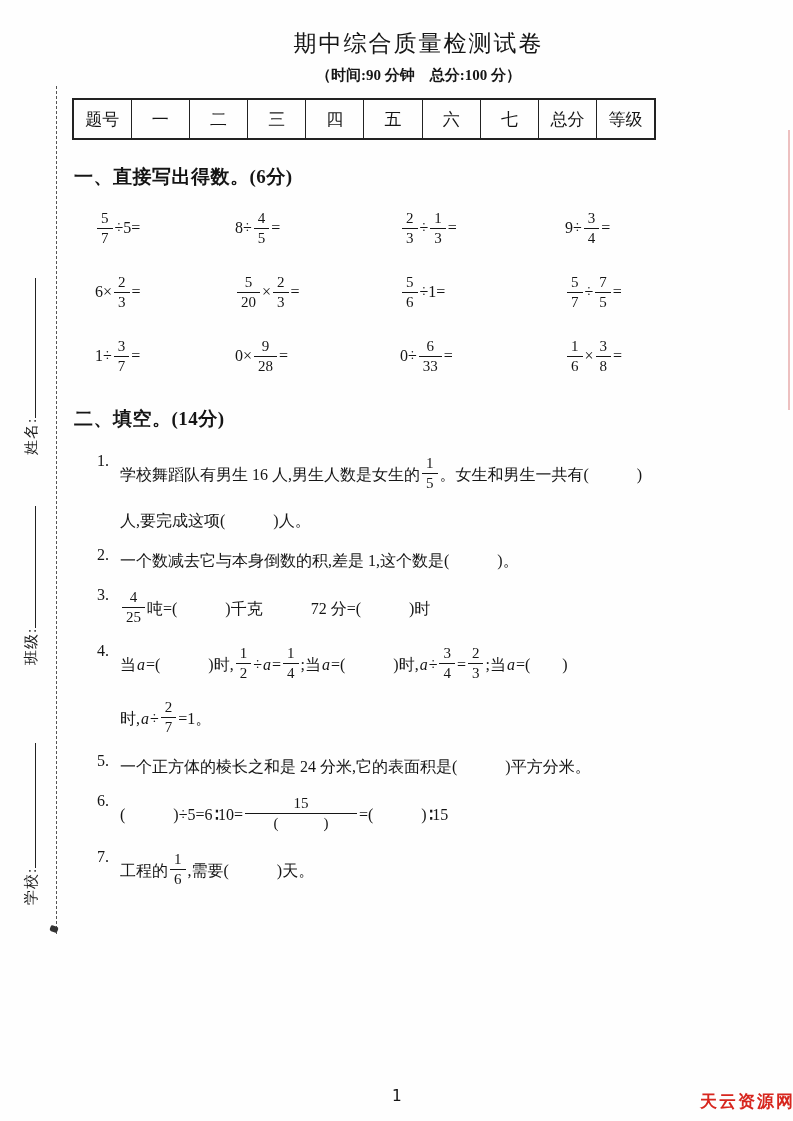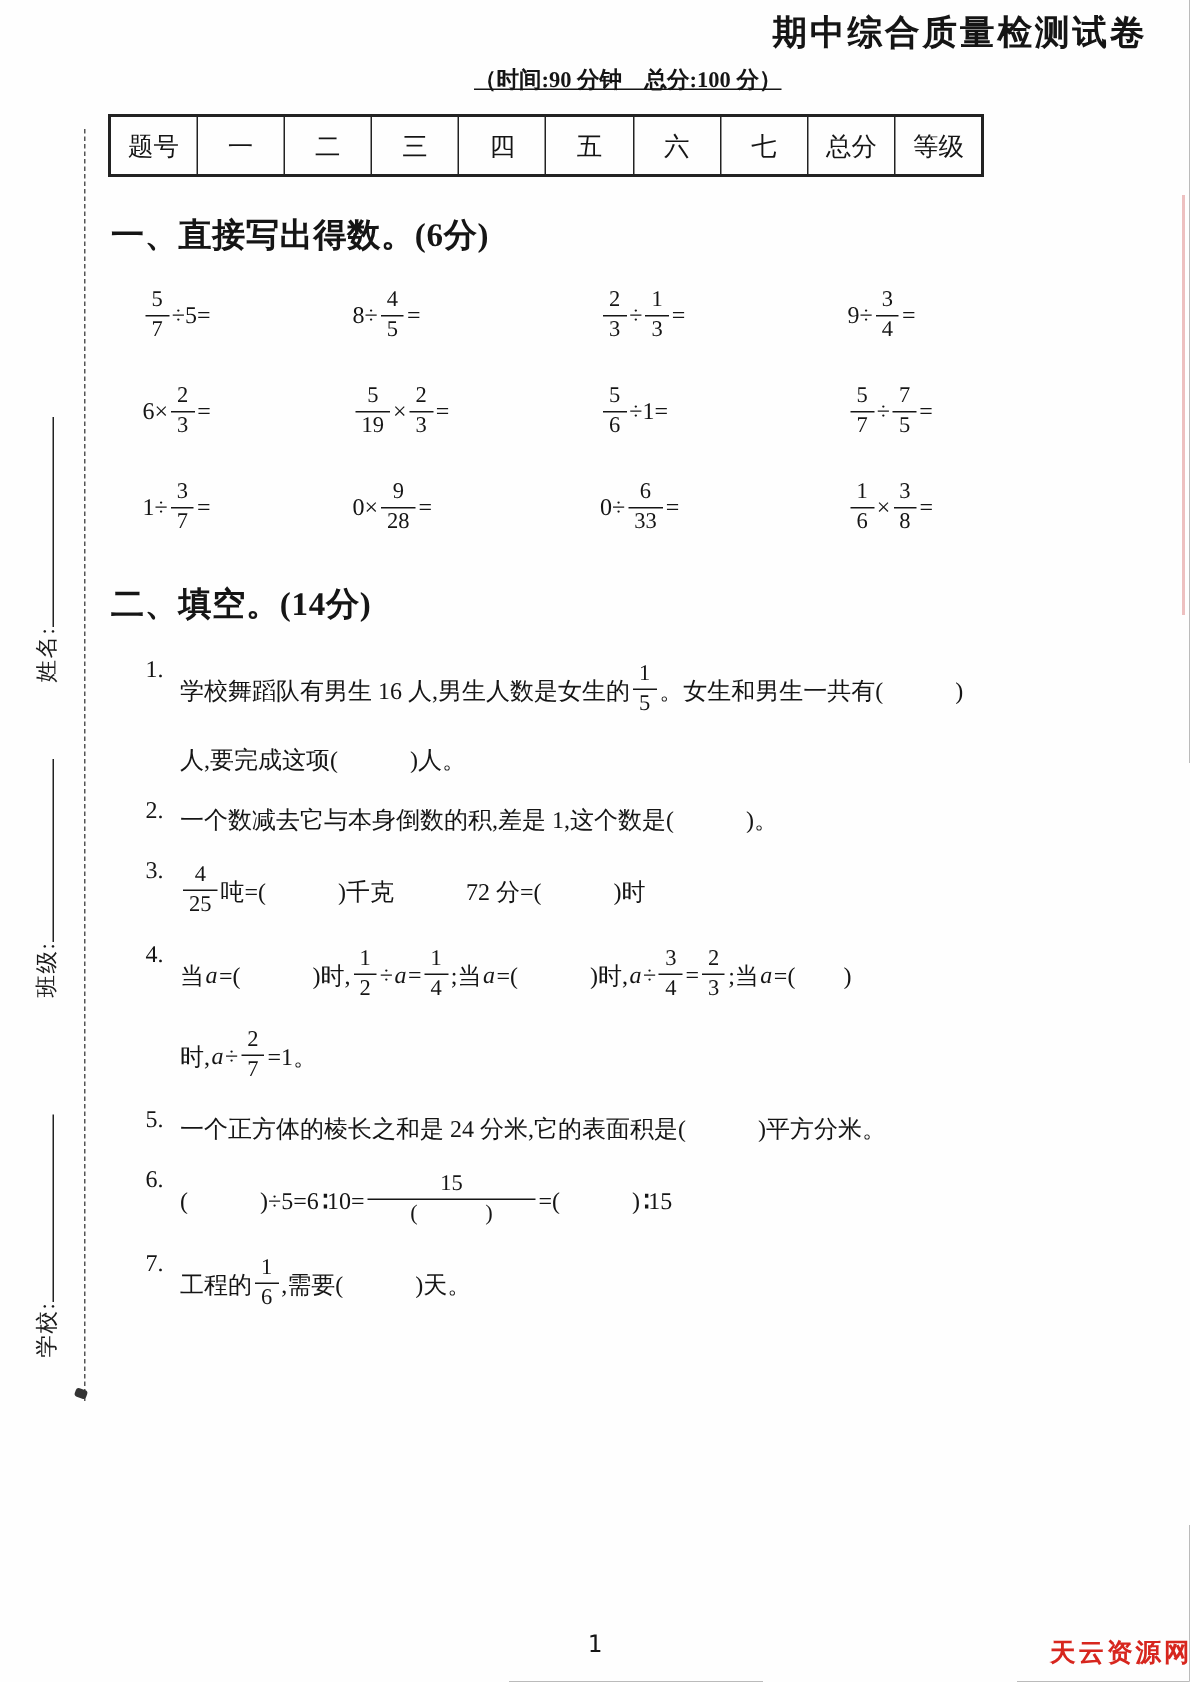--- a/index.html
+++ b/index.html
@@ -23,30 +23,30 @@
   #sb-name{top:455px;}  #sb-name  .sb-blank{width:140px;}
   #sb-class{top:665px;} #sb-class .sb-blank{width:122px;}
   #sb-school{top:905px;}#sb-school .sb-blank{width:125px;}
   
   .edge-line{position:absolute; right:3px; top:130px; height:280px; width:2px;
     background:rgba(222,140,140,.55);}
   
   .content{position:absolute; left:72px; top:0; width:693px;}
   .top-title{margin-top:26px; text-align:center; font-size:32px; font-weight:bold;
     font-family:"Liberation Sans","DejaVu Sans",sans-serif; letter-spacing:1px;}
-  .paper-title{margin-top:6px; text-align:right; font-size:23px; font-weight:bold;
+  .paper-title{margin-top:28px; text-align:center; font-size:23px; font-weight:normal;
     letter-spacing:2px;}
-  .paper-meta{margin-top:7px; text-align:center; font-size:15px; font-weight:bold;text-decoration:underline;}
+  .paper-meta{margin-top:7px; text-align:center; font-size:15px; font-weight:bold;}
   
   table.score{width:584px; margin-top:13px; border-collapse:collapse;
     border:2px solid #222; table-layout:fixed; font-size:17px;}
   table.score td{border:1.4px solid #222; height:38px; text-align:center;
     padding:0 2px;}
   
-  .sec-head{margin:24px 0 0 2px; font-size:22px; font-weight:bold;
+  .sec-head{margin:24px 0 0 2px; font-size:19px; font-weight:bold;
     letter-spacing:.5px;}
   
   .mrow{display:flex; align-items:center; padding-left:23px; margin-top:16px;
     height:48px; font-size:16px;}
   .mcell{flex:0 0 auto;}
   .mrow .mcell:nth-child(1){width:140px;}
   .mrow .mcell:nth-child(2){width:165px;}
   .mrow .mcell:nth-child(3){width:165px;}
   
   .frac{display:inline-block; text-align:center; vertical-align:middle;
@@ -113,21 +113,21 @@
     <div class="sec-head">一、直接写出得数。(6分)</div>
     <div id="oral-rows">
         <div class="mrow">
           <span class="mcell"><span class="frac"><span class="num">5</span><span class="den">7</span></span>÷5=</span>
           <span class="mcell">8÷<span class="frac"><span class="num">4</span><span class="den">5</span></span>=</span>
           <span class="mcell"><span class="frac"><span class="num">2</span><span class="den">3</span></span>÷<span class="frac"><span class="num">1</span><span class="den">3</span></span>=</span>
           <span class="mcell">9÷<span class="frac"><span class="num">3</span><span class="den">4</span></span>=</span>
         </div>
         <div class="mrow">
           <span class="mcell">6×<span class="frac"><span class="num">2</span><span class="den">3</span></span>=</span>
-          <span class="mcell"><span class="frac"><span class="num">5</span><span class="den">19</span></span>×<span class="frac"><span class="num">2</span><span class="den">3</span></span>=</span>
+          <span class="mcell"><span class="frac"><span class="num">5</span><span class="den">20</span></span>×<span class="frac"><span class="num">2</span><span class="den">3</span></span>=</span>
           <span class="mcell"><span class="frac"><span class="num">5</span><span class="den">6</span></span>÷1=</span>
           <span class="mcell"><span class="frac"><span class="num">5</span><span class="den">7</span></span>÷<span class="frac"><span class="num">7</span><span class="den">5</span></span>=</span>
         </div>
         <div class="mrow">
           <span class="mcell">1÷<span class="frac"><span class="num">3</span><span class="den">7</span></span>=</span>
           <span class="mcell">0×<span class="frac"><span class="num">9</span><span class="den">28</span></span>=</span>
           <span class="mcell">0÷<span class="frac"><span class="num">6</span><span class="den">33</span></span>=</span>
           <span class="mcell"><span class="frac"><span class="num">1</span><span class="den">6</span></span>×<span class="frac"><span class="num">3</span><span class="den">8</span></span>=</span>
         </div>
       </div>

